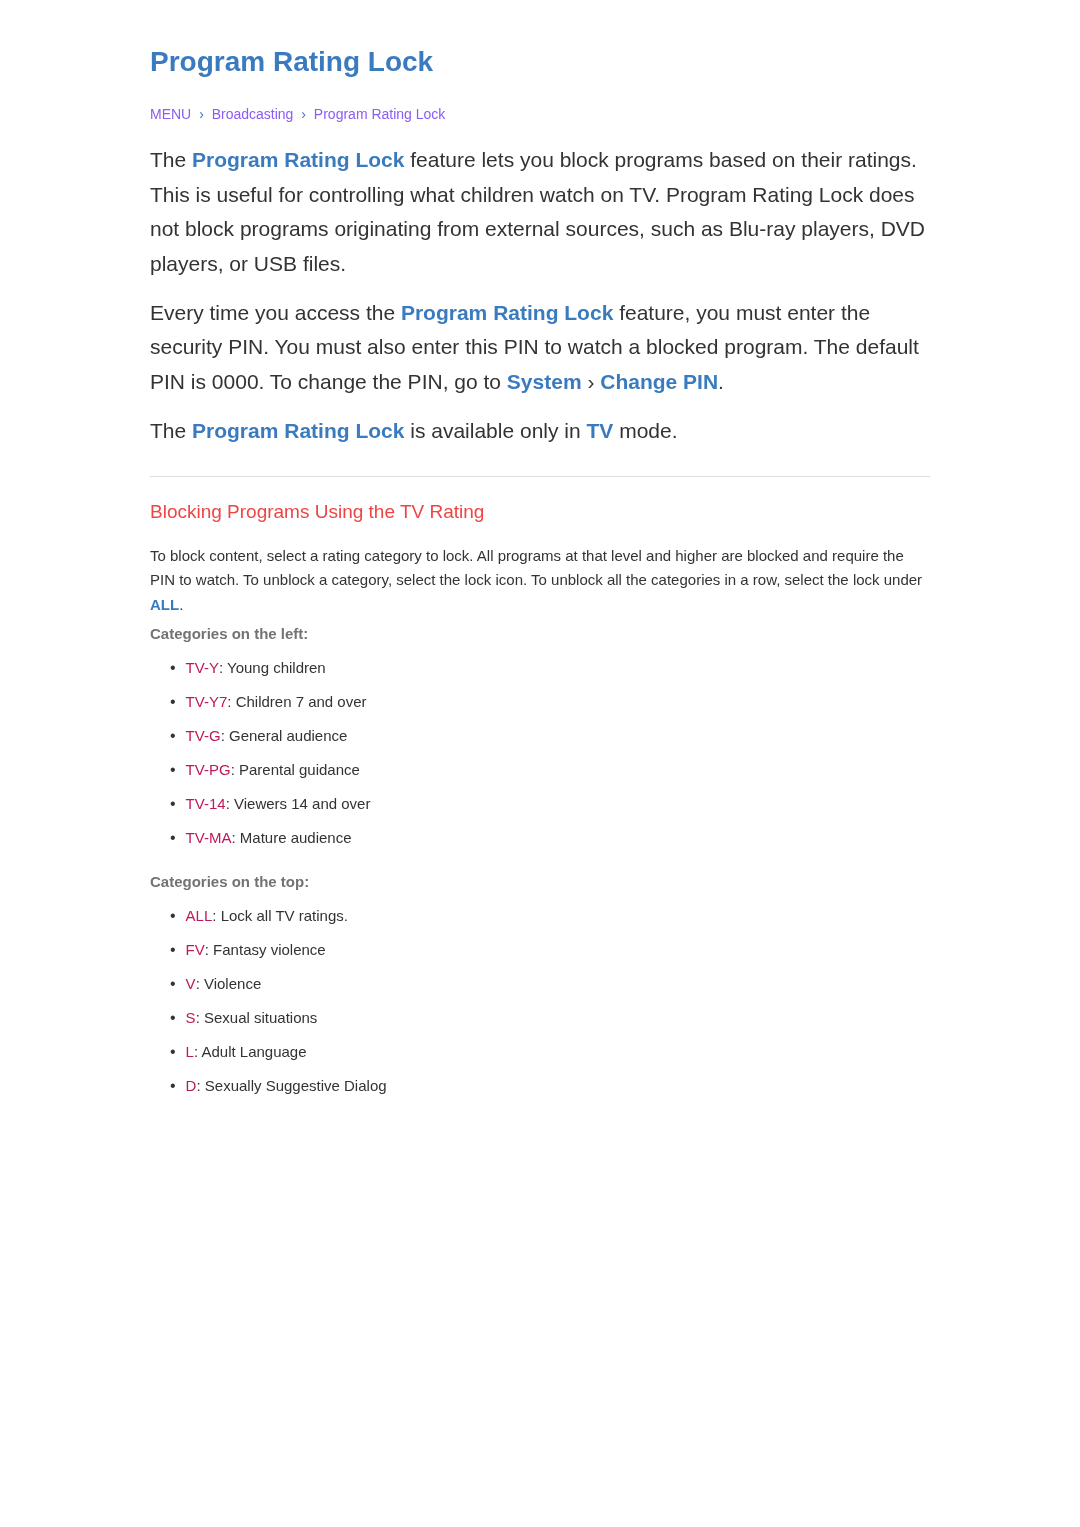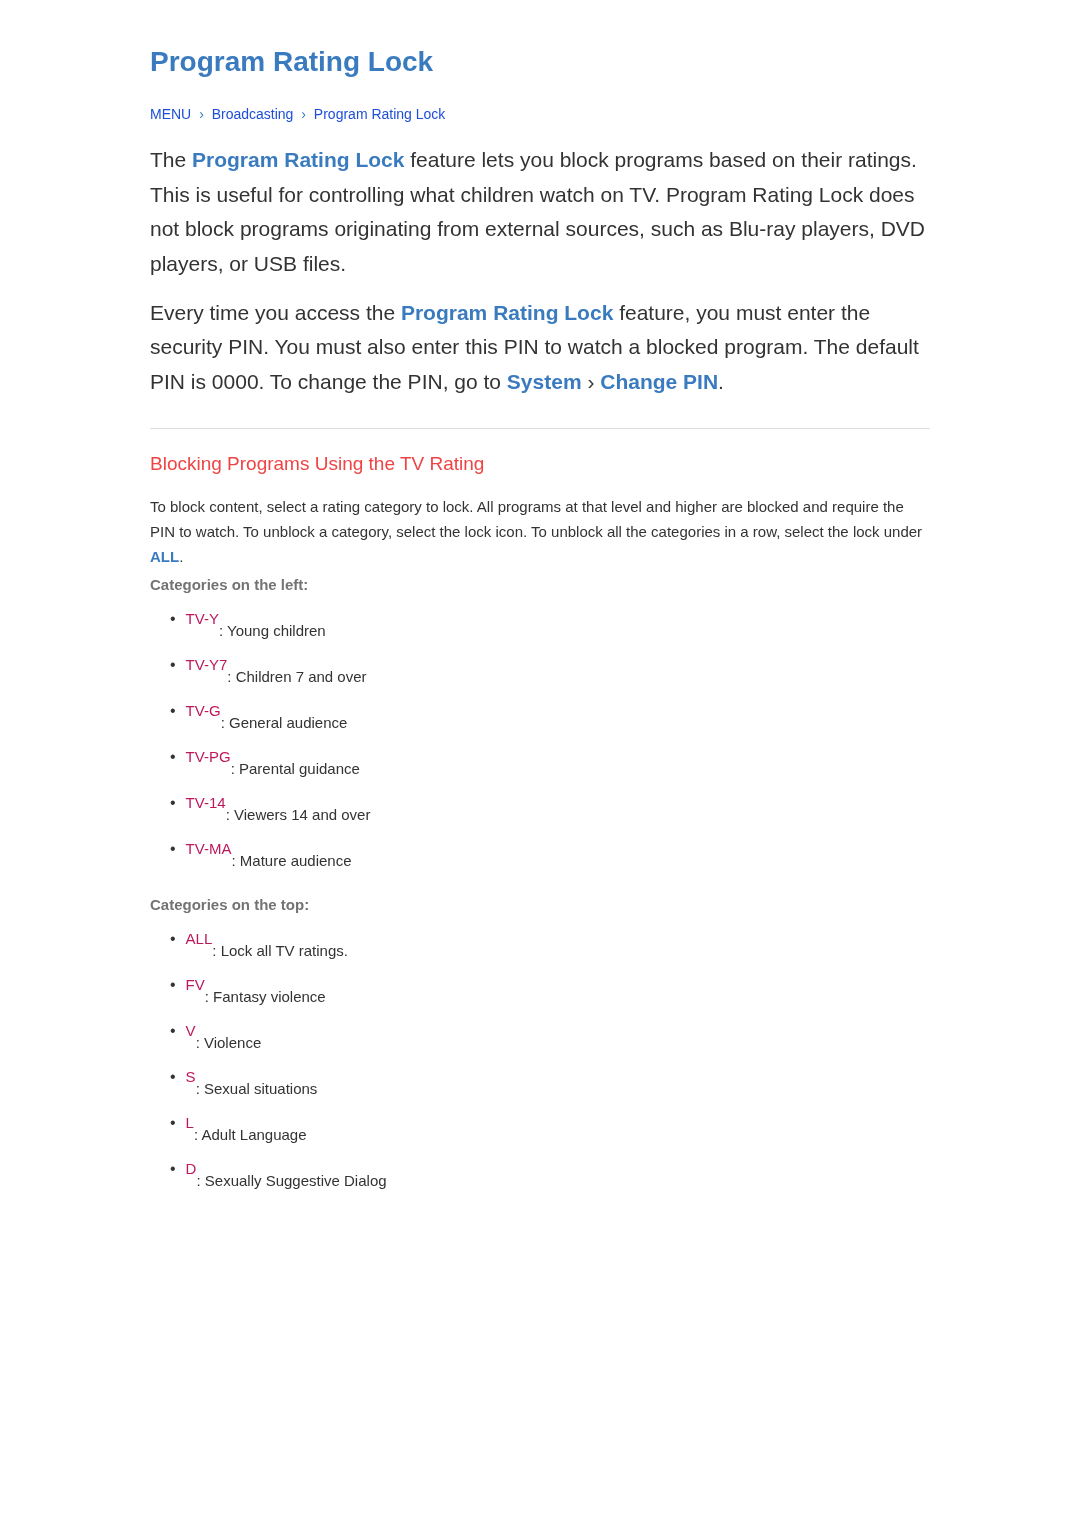--- a/index.html
+++ b/index.html
@@ -28,21 +28,21 @@
       color: #3a7bbf;
       margin-bottom: 18px;
     }
 
     .breadcrumb {
       margin-bottom: 18px;
       font-size: 14px;
     }
 
     .breadcrumb .link {
-      color: #1d4ed8;
+      color: #8b5cf6;
       text-decoration: none;
     }
 
     .breadcrumb .separator {
       color: #3a7bbf;
       margin: 0 4px;
     }
 
     .intro-paragraph {
       margin-bottom: 14px;
@@ -105,21 +105,20 @@
       flex-shrink: 0;
     }
 
     .category-label {
       color: #be185d;
       font-weight: normal;
     }
 
     .category-desc {
       color: #333;
-      margin-top: 12px;
     }
   </style>
 </head>
 <body>
 
 <div class="page-container">
 
   <h1 class="page-title">Program Rating Lock</h1>
 
   <div class="breadcrumb">
@@ -131,20 +130,23 @@
   </div>
 
   <p class="intro-paragraph">
     The <a class="inline-link" href="#">Program Rating Lock</a> feature lets you block programs based on their ratings. This is useful for controlling what children watch on TV. Program Rating Lock does not block programs originating from external sources, such as Blu-ray players, DVD players, or USB files.
   </p>
 
   <p class="intro-paragraph">
     Every time you access the <a class="inline-link" href="#">Program Rating Lock</a> feature, you must enter the security PIN. You must also enter this PIN to watch a blocked program. The default PIN is 0000. To change the PIN, go to <a class="inline-link" href="#">System</a> <span>›</span> <a class="inline-link" href="#">Change PIN</a>.
   </p>
 
+  <p class="intro-paragraph">
+    The <a class="inline-link" href="#">Program Rating Lock</a> is available only in <a class="inline-link" href="#">TV</a> mode.
+  </p>
 
   <hr class="section-divider">
 
   <h2 class="section-title">Blocking Programs Using the TV Rating</h2>
 
   <p class="section-paragraph">
     To block content, select a rating category to lock. All programs at that level and higher are blocked and require the PIN to watch. To unblock a category, select the lock icon. To unblock all the categories in a row, select the lock under <a class="inline-link" href="#">ALL</a>.
   </p>
 
   <p class="categories-heading">Categories on the left:</p>

